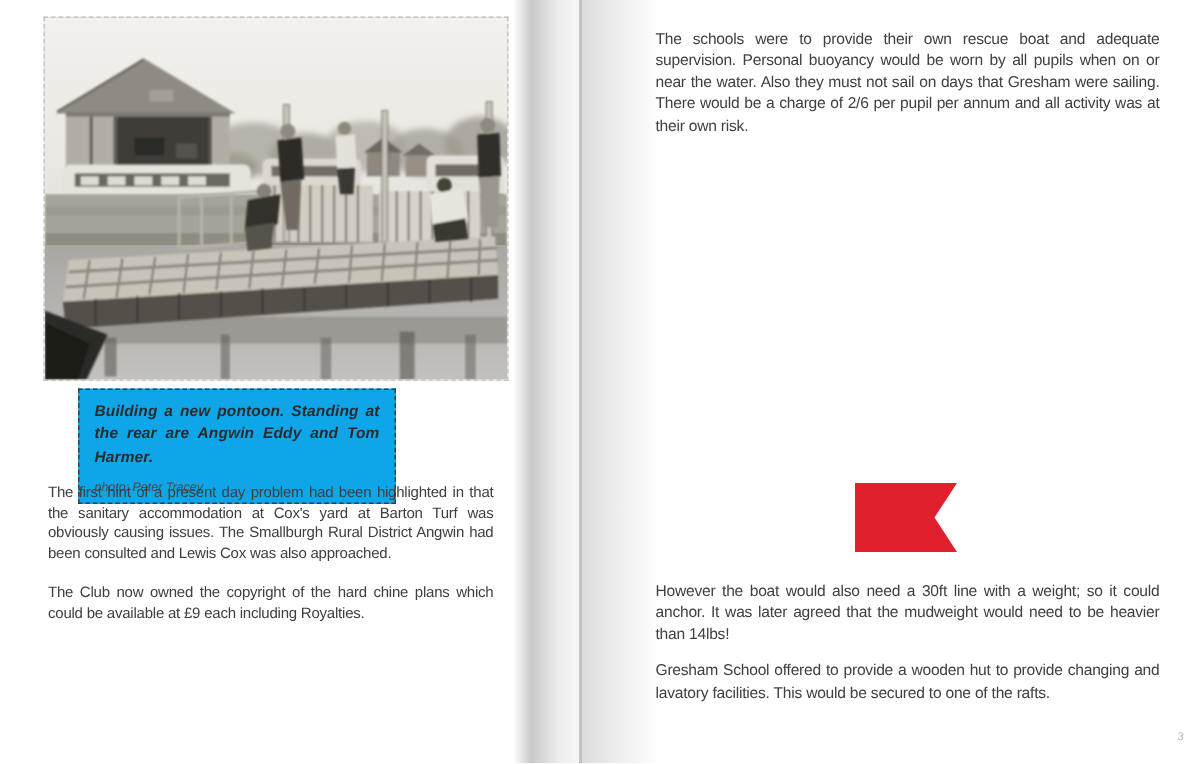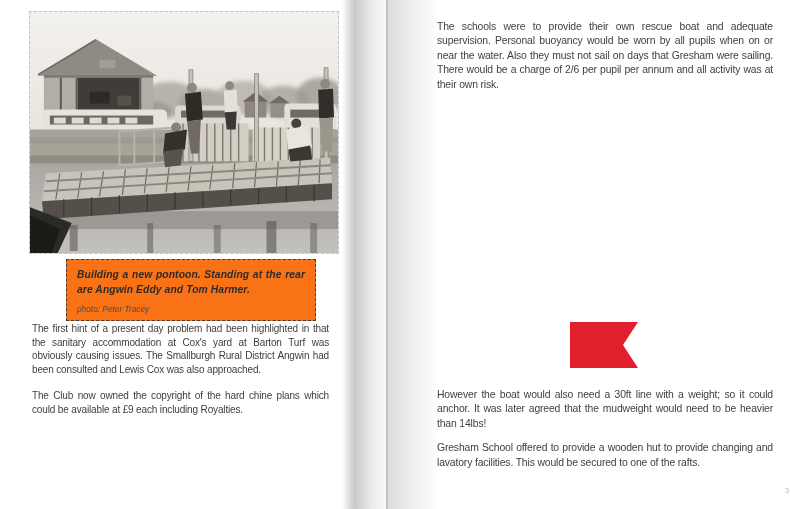--- a/index.html
+++ b/index.html
@@ -21,22 +21,22 @@
     position:absolute;left:388px;top:0;width:52px;height:509px;
     background:linear-gradient(90deg,#dcdcdc 0%,#ececec 40%,#ffffff 100%);
   }
   
   .photo-frame{
     position:absolute;left:29px;top:11px;width:310px;height:243px;
     border:1px dashed #c6c6c6;background:#e9e7e3;box-sizing:border-box;
   }
   .photo-frame svg{display:block;width:100%;height:100%;}
   .caption-box{
-    position:absolute;left:66px;top:259px;width:250px;
-    border:1px dashed #3d3d3d;background:#f97316;
+    position:absolute;left:52px;top:259px;width:212px;
+    border:1px dashed #3d3d3d;background:#0ea5e9;
     padding:7px 10px 6px 10px;box-sizing:border-box;
   }
   .caption-text{
     font-weight:bold;font-style:italic;font-size:10.3px;line-height:1.5;
     text-align:justify;color:#2b2b2b;letter-spacing:.1px;
   }
   .caption-credit{
     margin-top:6px;font-style:italic;font-size:8.3px;color:#4b4b4b;
   }
   .left-text{

